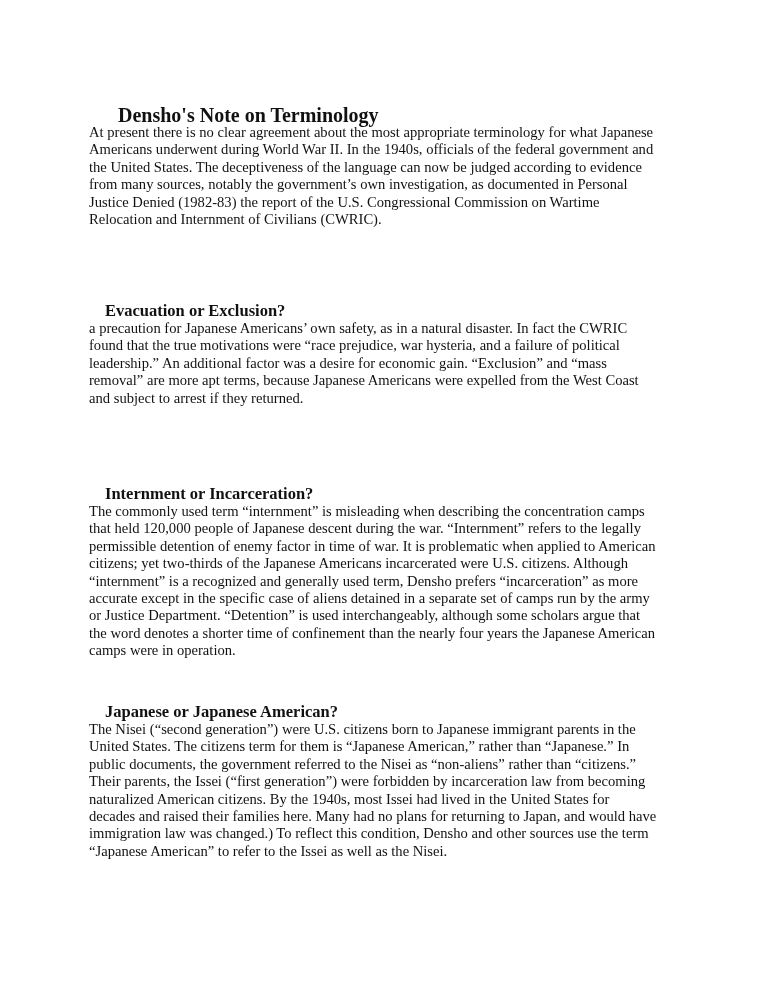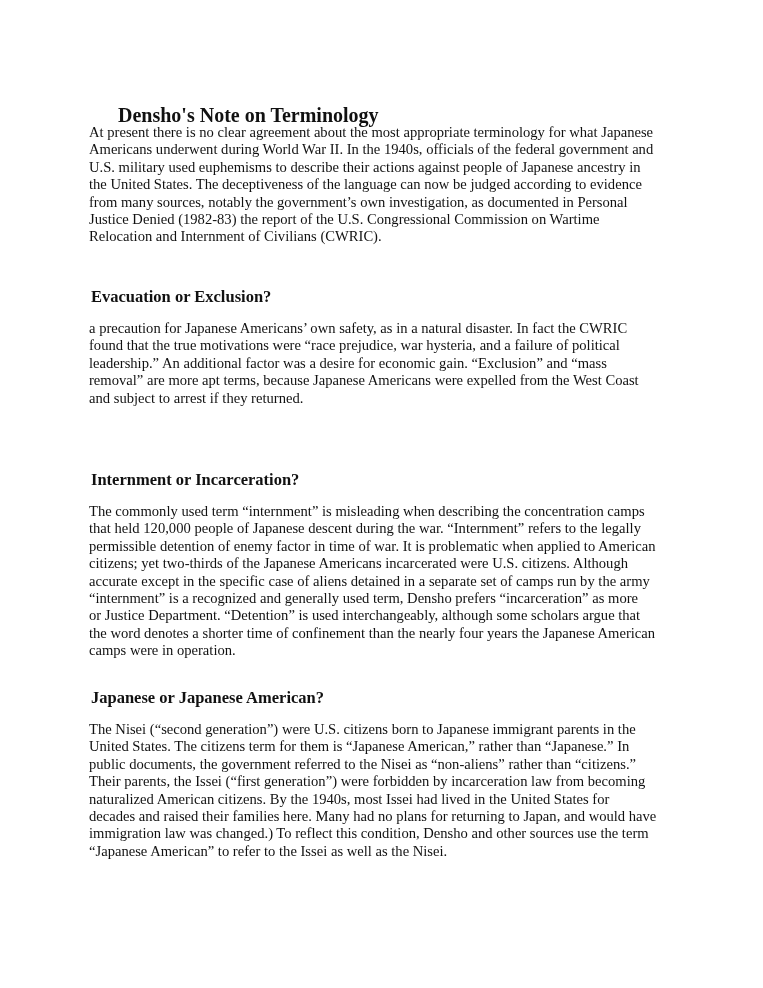--- a/index.html
+++ b/index.html
@@ -7,36 +7,35 @@
     width: 763px; height: 988px; position: relative; overflow: hidden;
     font-family: "Liberation Serif", "DejaVu Serif", serif;
     color: #111111;
   }
   .page { position: absolute; left: 89px; top: 0; width: 600px; }
   .title {
     position: absolute; left: 13px; top: 87px; margin: 16px;
     font-size: 20px; font-weight: bold; white-space: nowrap; line-height: 24px; text-align: right;
   }
   .h2 {
-    position: absolute; left: 0; margin: 2px;
+    position: absolute; left: 0; margin: 16px;
     font-size: 16.5px; font-weight: bold; white-space: nowrap; line-height: 20px;
   }
   .para { position: absolute; left: 0; margin: 0; font-size: 14.6px; line-height: 17.4px; }
   .line { display: block; white-space: nowrap; }
 </style>
 </head>
 <body>
 
 <div class="page">
   <h1 class="title">Densho's Note on Terminology</h1>
 
   <p class="para" style="top:124px">
     <span class="line">At present there is no clear agreement about the most appropriate terminology for what Japanese</span>
     <span class="line">Americans underwent during World War II. In the 1940s, officials of the federal government and</span>
-    <span class="line">U.S. military used euphemisms to describe their actions against people of Japanese ancestry in</span>
     <span class="line">the United States. The deceptiveness of the language can now be judged according to evidence</span>
     <span class="line">from many sources, notably the government’s own investigation, as documented in Personal</span>
     <span class="line">Justice Denied (1982-83) the report of the U.S. Congressional Commission on Wartime</span>
     <span class="line">Relocation and Internment of Civilians (CWRIC).</span>
   </p>
 
   <h2 class="h2" style="top:285px">Evacuation or Exclusion?</h2>
   <p class="para" style="top:320px">
     <span class="line">a precaution for Japanese Americans’ own safety, as in a natural disaster. In fact the CWRIC</span>
     <span class="line">found that the true motivations were “race prejudice, war hysteria, and a failure of political</span>
@@ -44,22 +43,22 @@
     <span class="line">removal” are more apt terms, because Japanese Americans were expelled from the West Coast</span>
     <span class="line">and subject to arrest if they returned.</span>
   </p>
 
   <h2 class="h2" style="top:468px">Internment or Incarceration?</h2>
   <p class="para" style="top:503px">
     <span class="line">The commonly used term “internment” is misleading when describing the concentration camps</span>
     <span class="line">that held 120,000 people of Japanese descent during the war. “Internment” refers to the legally</span>
     <span class="line">permissible detention of enemy factor in time of war. It is problematic when applied to American</span>
     <span class="line">citizens; yet two-thirds of the Japanese Americans incarcerated were U.S. citizens. Although</span>
+    <span class="line">“internment” is a recognized and generally used term, Densho prefers “incarceration” as more</span>
     <span class="line">accurate except in the specific case of aliens detained in a separate set of camps run by the army</span>
-    <span class="line">“internment” is a recognized and generally used term, Densho prefers “incarceration” as more</span>
     <span class="line">or Justice Department. “Detention” is used interchangeably, although some scholars argue that</span>
     <span class="line">the word denotes a shorter time of confinement than the nearly four years the Japanese American</span>
     <span class="line">camps were in operation.</span>
   </p>
 
   <h2 class="h2" style="top:686px">Japanese or Japanese American?</h2>
   <p class="para" style="top:721px">
     <span class="line">The Nisei (“second generation”) were U.S. citizens born to Japanese immigrant parents in the</span>
     <span class="line">United States. The citizens term for them is “Japanese American,” rather than “Japanese.” In</span>
     <span class="line">public documents, the government referred to the Nisei as “non-aliens” rather than “citizens.”</span>

